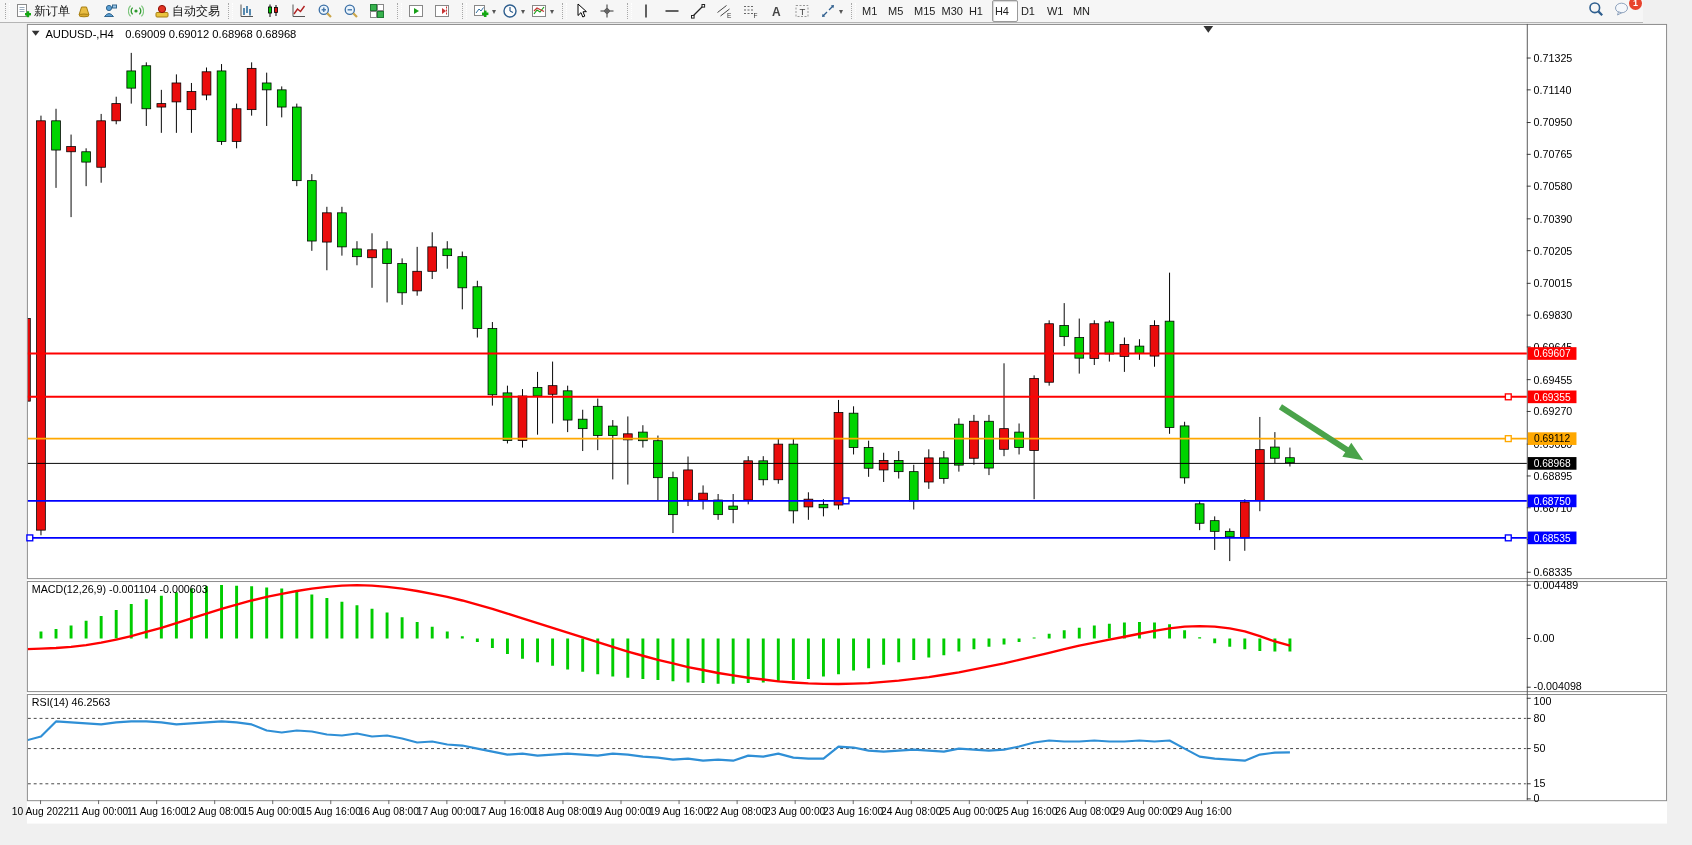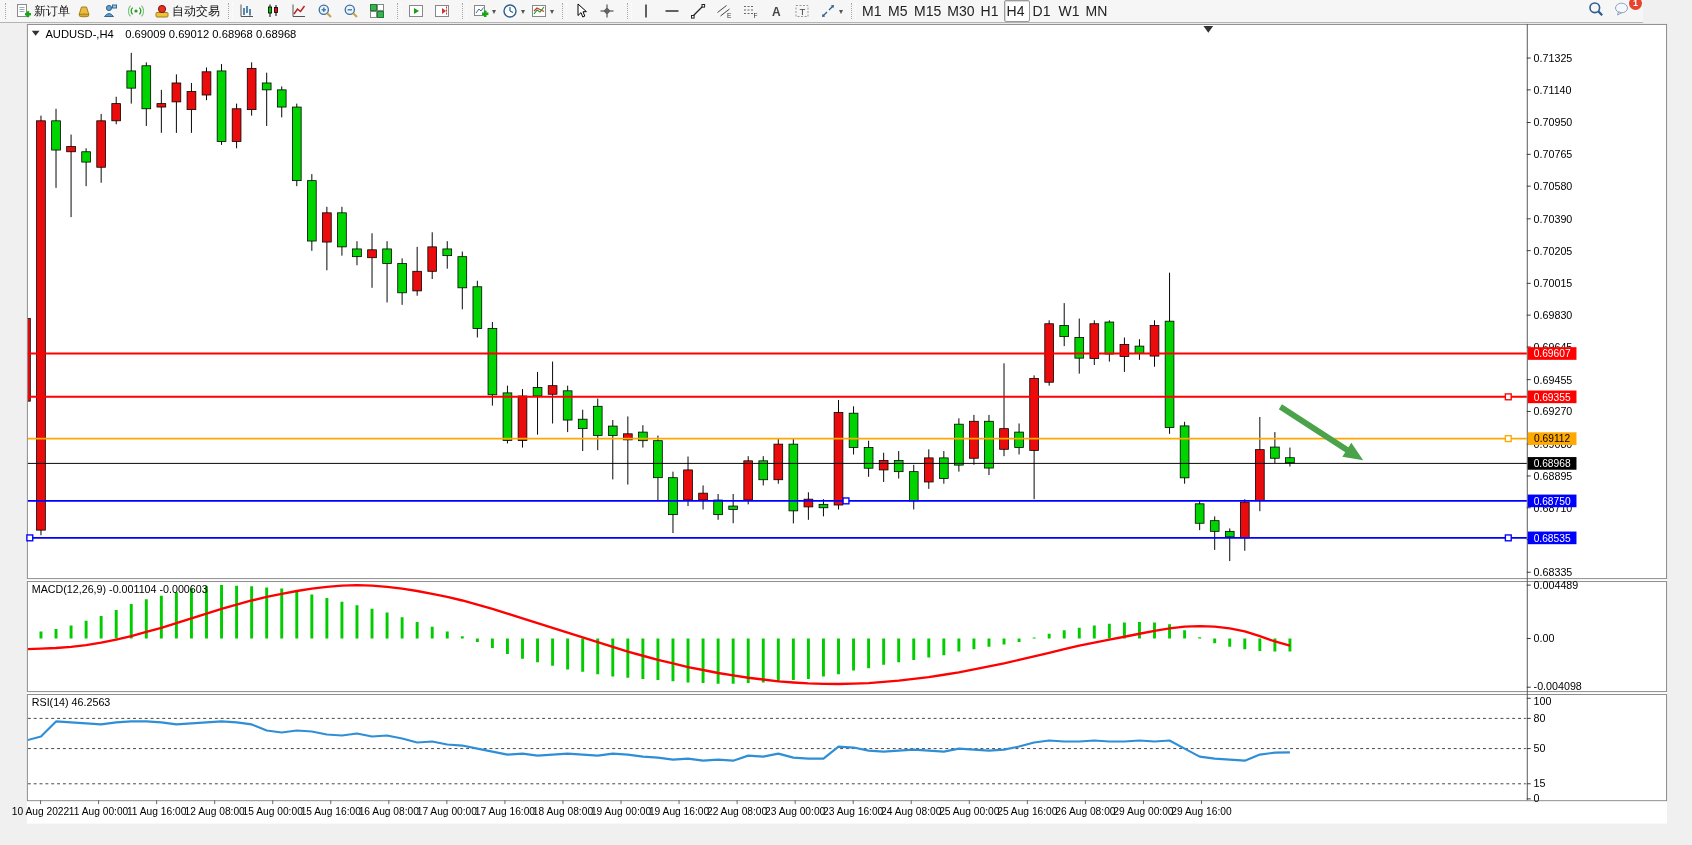--- a/index.html
+++ b/index.html
@@ -6,21 +6,21 @@
     font-family:"Liberation Sans",sans-serif;-webkit-font-smoothing:antialiased;}
   #toolbar{position:absolute;top:0;left:0;width:1643px;height:22px;background:#f6f6f6;
     border-bottom:1px solid #b5b5b5;display:flex;align-items:center;z-index:5;}
   .grip{width:3px;height:16px;margin:0 3px 0 5px;border-left:1px dotted #a8a8a8;border-right:1px dotted #fff;}
   .tbtn{height:20px;min-width:20px;display:flex;align-items:center;gap:2px;padding:0 2px;
     border:1px solid transparent;border-radius:2px;cursor:default;}
   .tbtn svg{display:block;}
   .tbtn .lbl{font-size:12px;color:#111;white-space:nowrap;}
   .tbtn .dd{font-size:8px;color:#555;margin-left:1px;}
   .tbtn.active{background:#ffffff;border:1px solid #9a9a9a;box-shadow:inset 1px 1px 1px #d5d5d5;text-align:center;}
-  .tf .lbl{font-size:14px;color:#222;}
+  .tf .lbl{font-size:11px;color:#222;}
   #tb-right{margin-left:auto;display:flex;align-items:center;margin-right:6px;}
   .badge{position:relative;display:inline-block;}
   .badge .bubble-badge{position:absolute;top:-4px;right:-6px;background:#e8432d;color:#fff;
     border-radius:50%;width:13px;height:13px;font-size:9px;line-height:13px;text-align:center;font-weight:bold;}
   #chartwrap{position:absolute;top:22px;left:0;width:1692px;height:823px;}
   svg text{font-family:"Liberation Sans",sans-serif;}
 </style>
 </head>
 <body>
 

